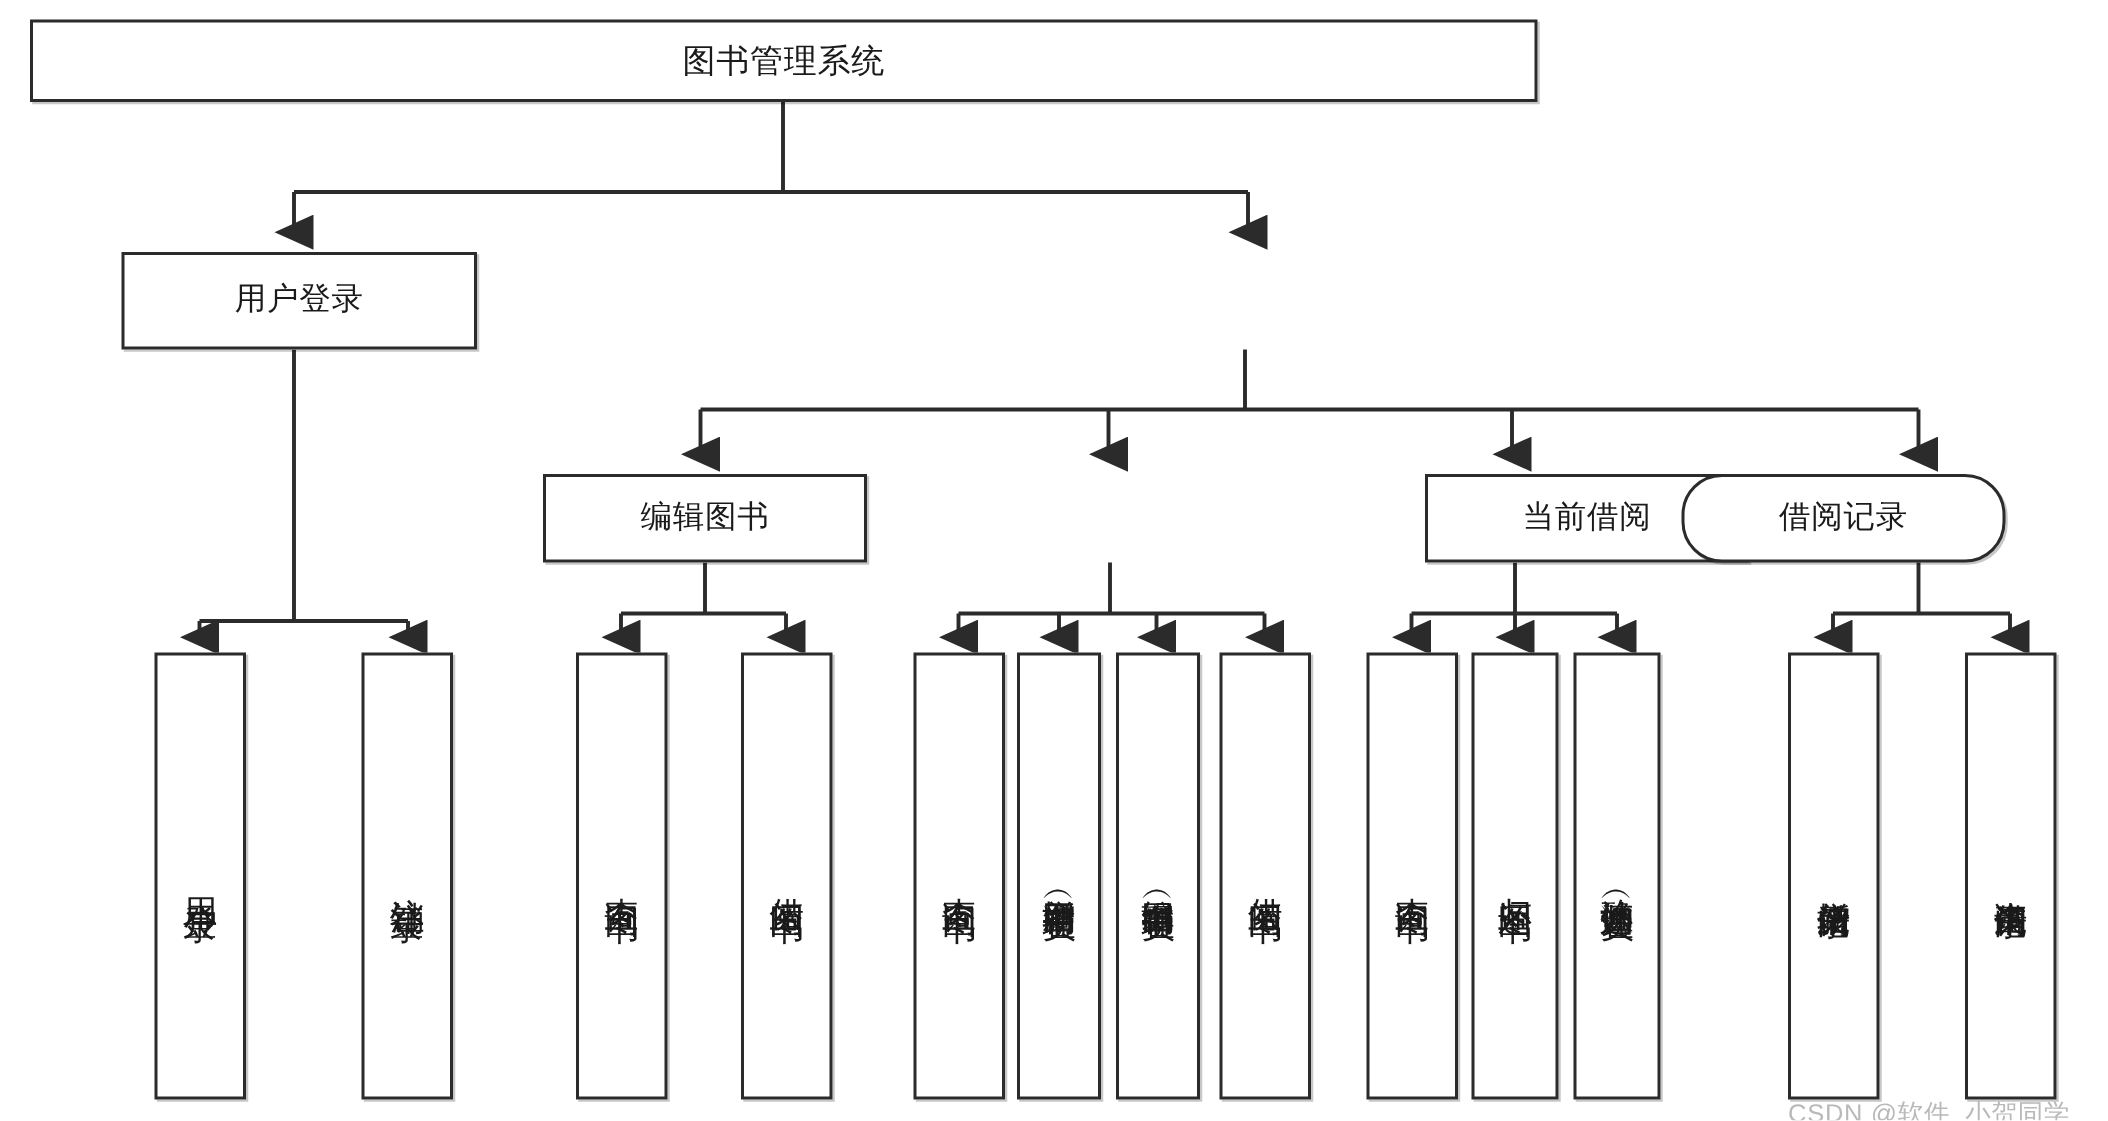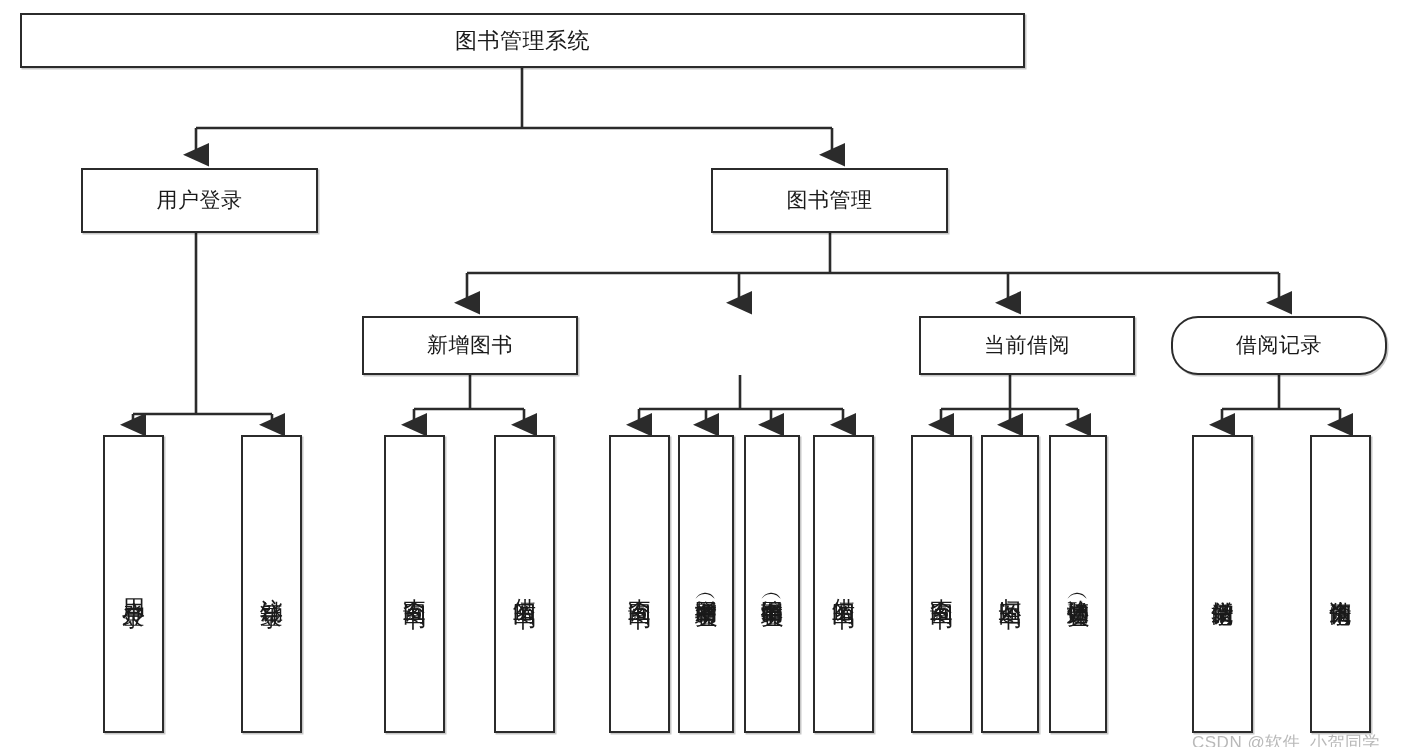--- a/index.html
+++ b/index.html
@@ -135,34 +135,31 @@
   </svg>
 
   <div class="node horiz root" style="left:20px; top:13px; width:1005px; height:55px;">
     <span class="label">图书管理系统</span>
   </div>
 
   <div class="node horiz" style="left:81px; top:168px; width:237px; height:65px;">
     <span class="label">用户登录</span>
   </div>
 
-  <div class="node horiz" style="left:711px; top:168px; width:237px; height:65px;">
-    <span class="label">图书管理</span>
-  </div>
 
   <div class="node horiz" style="left:362px; top:316px; width:216px; height:59px;">
-    <span class="label">新增图书</span>
-  </div>
-
-
-  <div class="node horiz" style="left:919px; top:316px; width:216px; height:59px;align-items:center;">
+    <span class="label">编辑图书</span>
+  </div>
+
+
+  <div class="node horiz" style="left:950px; top:316px; width:216px; height:59px;align-items:center;">
     <span class="label">当前借阅</span>
   </div>
 
-  <div class="node horiz" style="left:1171px; top:316px; width:216px; height:59px;border-radius:27px;">
+  <div class="node horiz" style="left:1121px; top:316px; width:216px; height:59px;border-radius:27px;">
     <span class="label">借阅记录</span>
   </div>
 
   <div class="node vert" style="left:103px; top:435px; width:61px; height:298px;">
     <span class="label">用户登录</span>
   </div>
 
   <div class="node vert" style="left:241px; top:435px; width:61px; height:298px;">
     <span class="label">注销登录</span>
   </div>

